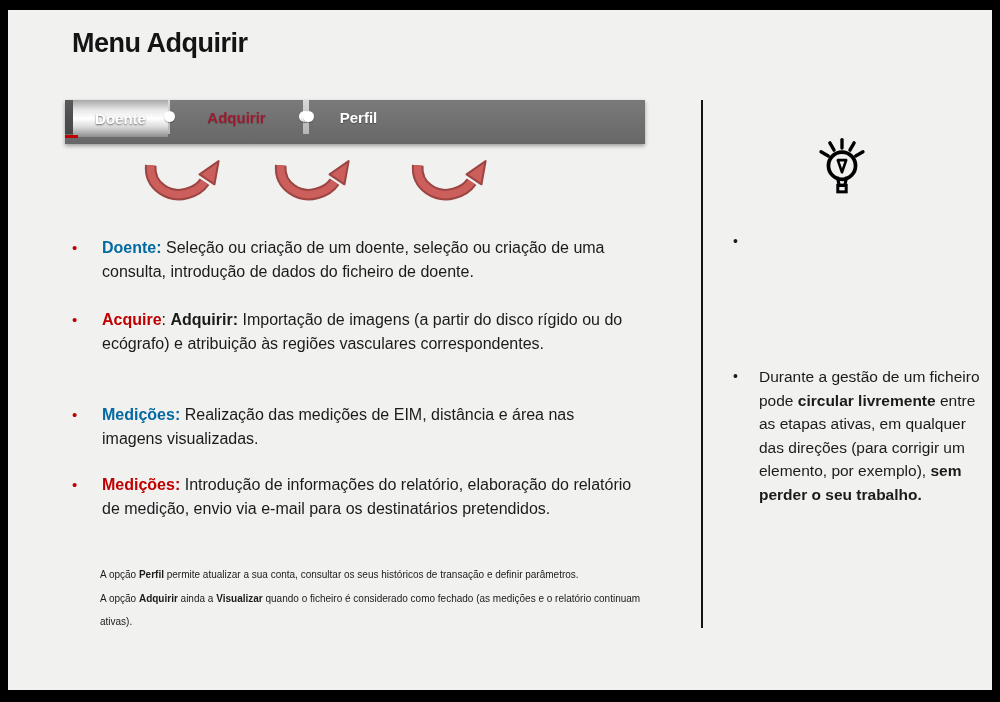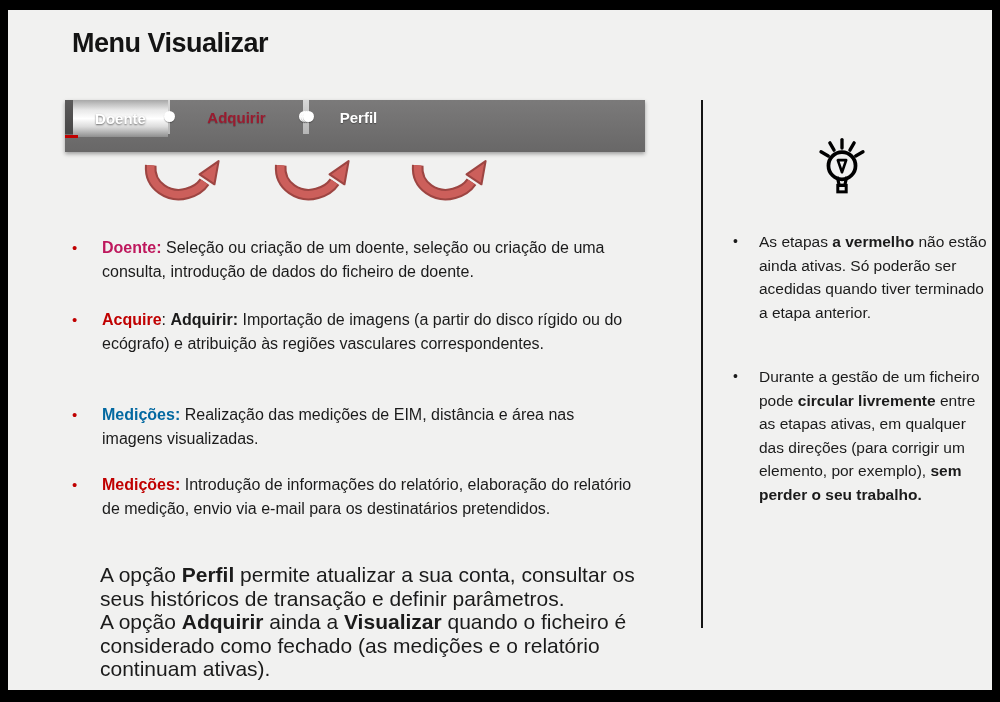--- a/index.html
+++ b/index.html
@@ -4,21 +4,21 @@
 <style>
   html,body{margin:0;padding:0;background:#fff;}
   .slide{position:relative;width:1000px;height:702px;background:#000;
          font-family:"Liberation Sans",sans-serif;overflow:hidden;}
   .content{position:absolute;left:8px;top:10px;width:984px;height:680px;background:#f1f1f0;}
 
   
   .title{position:absolute;left:64px;top:18px;font-size:27px;font-weight:bold;color:#141414;letter-spacing:-0.5px;}
 
   
-  .menubar{position:absolute;left:57px;top:90px;width:580px;height:52px;display:flex;align-items:flex-start;
+  .menubar{position:absolute;left:57px;top:90px;width:580px;height:44px;display:flex;align-items:flex-start;
            background:linear-gradient(180deg,#7b7a7a,#686767);box-shadow:0 2px 4px rgba(0,0,0,0.35);}
   .strip{width:8px;height:34px;background:linear-gradient(180deg,#5b5a5a,#474646);}
   .tab{display:flex;align-items:center;justify-content:center;height:34px;
        font-size:15px;font-weight:bold;cursor:default;}
   .tab-active{height:37px;background:linear-gradient(180deg,#a8a8a8 0%,#e9e9e9 28%,#ffffff 50%,#dcdcdc 72%,#8f8f8f 100%);
        color:#fff;text-shadow:0 1px 2px rgba(90,90,90,0.9);}
   .tab-locked{color:#9a1b2f;text-shadow:0 1px 1px rgba(0,0,0,0.25);}
   .tab-available{color:#fff;text-shadow:0 1px 1px rgba(0,0,0,0.35);}
   .sep{position:relative;width:2px;height:34px;background:linear-gradient(180deg,#d8d8d8,#b5b5b5);}
   .sep .dot{position:absolute;left:-4.5px;top:11px;width:11px;height:11px;border-radius:50%;background:#fff;
@@ -34,39 +34,39 @@
 
   
   .bullet-row{position:absolute;left:64px;width:575px;display:flex;color:#1b1b1b;
               font-size:16px;line-height:24px;}
   .bullet-row .marker{width:30px;color:#c00000;font-size:15px;flex:none;}
   .bullet-row .btext{width:530px;}
   .b .b, .btext .b{font-weight:bold;}
   .row-1{top:226px;} .row-2{top:298px;} .row-3{top:393px;} .row-4{top:463px;}
 
   .note{position:absolute;left:92px;top:553px;width:548px;color:#1b1b1b;
-        font-size:21px;line-height:23.5px;white-space:pre-line;}
+        font-size:10px;line-height:23.5px;white-space:pre-line;}
 
   
   .divider{position:absolute;left:693px;top:90px;width:2px;height:528px;background:#151515;}
   .bulb{position:absolute;left:806px;top:124px;width:56px;height:66px;}
   .tip-row{position:absolute;left:725px;width:256px;display:flex;color:#1b1b1b;
            font-size:15.5px;line-height:23.5px;}
   .tip-row .marker{width:26px;color:#1b1b1b;font-size:14px;flex:none;}
   .tip-row .btext{width:230px;}
   .tip-1{top:220px;} .tip-2{top:355px;}
   span.b{font-weight:bold;}
 </style>
 </head>
 <body>
 
 <div class="slide">
   <div class="content">
 
-    <div class="title">Menu Visualizar</div>
+    <div class="title">Menu Adquirir</div>
 
     <div class="menubar">
       <div class="strip"></div>
       <div class="tab tab-active" style="width:95px">Doente</div>
       <div class="sep">
           <span class="dot"></span>
         </div>
       <div class="tab tab-locked" style="width:133px">Adquirir</div>
       <div class="sep">
           <span class="dot"></span>
@@ -98,21 +98,21 @@
     <div class="arrow arrow-3">
       <svg viewBox="0 0 100 58">
         <path d="M11,10 C9,36 34,50 55,44 C66,41 72,36 76,30" fill="none" stroke="#9d4542" stroke-width="14" stroke-linecap="butt"></path>
         <path d="M11,10 C9,36 34,50 55,44 C66,41 72,36 76,30" fill="none" stroke="#cc5f5b" stroke-width="9" stroke-linecap="butt"></path>
         <polygon points="93,5 88,33 70,21" fill="#cc5f5b" stroke="#9d4542" stroke-width="2.5" stroke-linejoin="round"></polygon>
       </svg>
     </div>
 
     <div class="bullet-row row-1">
       <span class="marker">•</span>
-      <span class="btext"><span class="b" style="color: #be185d;">Doente:</span><span> Seleção ou criação de um doente, seleção ou criação de uma consulta, introdução de dados do ficheiro de doente.</span></span>
+      <span class="btext"><span class="b" style="color: #0369a1;">Doente:</span><span> Seleção ou criação de um doente, seleção ou criação de uma consulta, introdução de dados do ficheiro de doente.</span></span>
     </div>
     <div class="bullet-row row-2">
       <span class="marker">•</span>
       <span class="btext"><span class="b" style="color: rgb(192, 0, 0);">Acquire</span><span>: </span><span class="b">Adquirir:</span><span> Importação de imagens (a partir do disco rígido ou do ecógrafo) e atribuição às regiões vasculares correspondentes.</span></span>
     </div>
     <div class="bullet-row row-3">
       <span class="marker">•</span>
       <span class="btext"><span class="b" style="color: #0369a1;">Medições:</span><span> Realização das medições de EIM, distância e área nas imagens visualizadas.</span></span>
     </div>
     <div class="bullet-row row-4">
@@ -136,21 +136,20 @@
         </g>
         <circle cx="30" cy="34" r="14.5" fill="none" stroke="#000" stroke-width="4"></circle>
         <path d="M25,46 L27,55 L33,55 L35,46" fill="none" stroke="#000" stroke-width="3.4" stroke-linejoin="round"></path>
         <rect x="25.5" y="55" width="9" height="7" fill="none" stroke="#000" stroke-width="3.2"></rect>
         <path d="M25.5,28 L34.5,28 L30,41 Z" fill="none" stroke="#000" stroke-width="2.8" stroke-linejoin="round"></path>
       </svg>
     </div>
 
     <div class="tip-row tip-1">
       <span class="marker">•</span>
-      <span class="btext"><span>As etapas </span><span class="b">a vermelho</span><span> não estão ainda ativas. Só poderão ser acedidas quando tiver terminado a etapa anterior.</span></span>
     </div>
     <div class="tip-row tip-2">
       <span class="marker">•</span>
       <span class="btext"><span>Durante a gestão de um ficheiro pode </span><span class="b">circular livremente</span><span> entre as etapas ativas, em qualquer das direções (para corrigir um elemento, por exemplo), </span><span class="b">sem perder o seu trabalho.</span></span>
     </div>
 
   </div>
 </div>
 
 </body></html>

